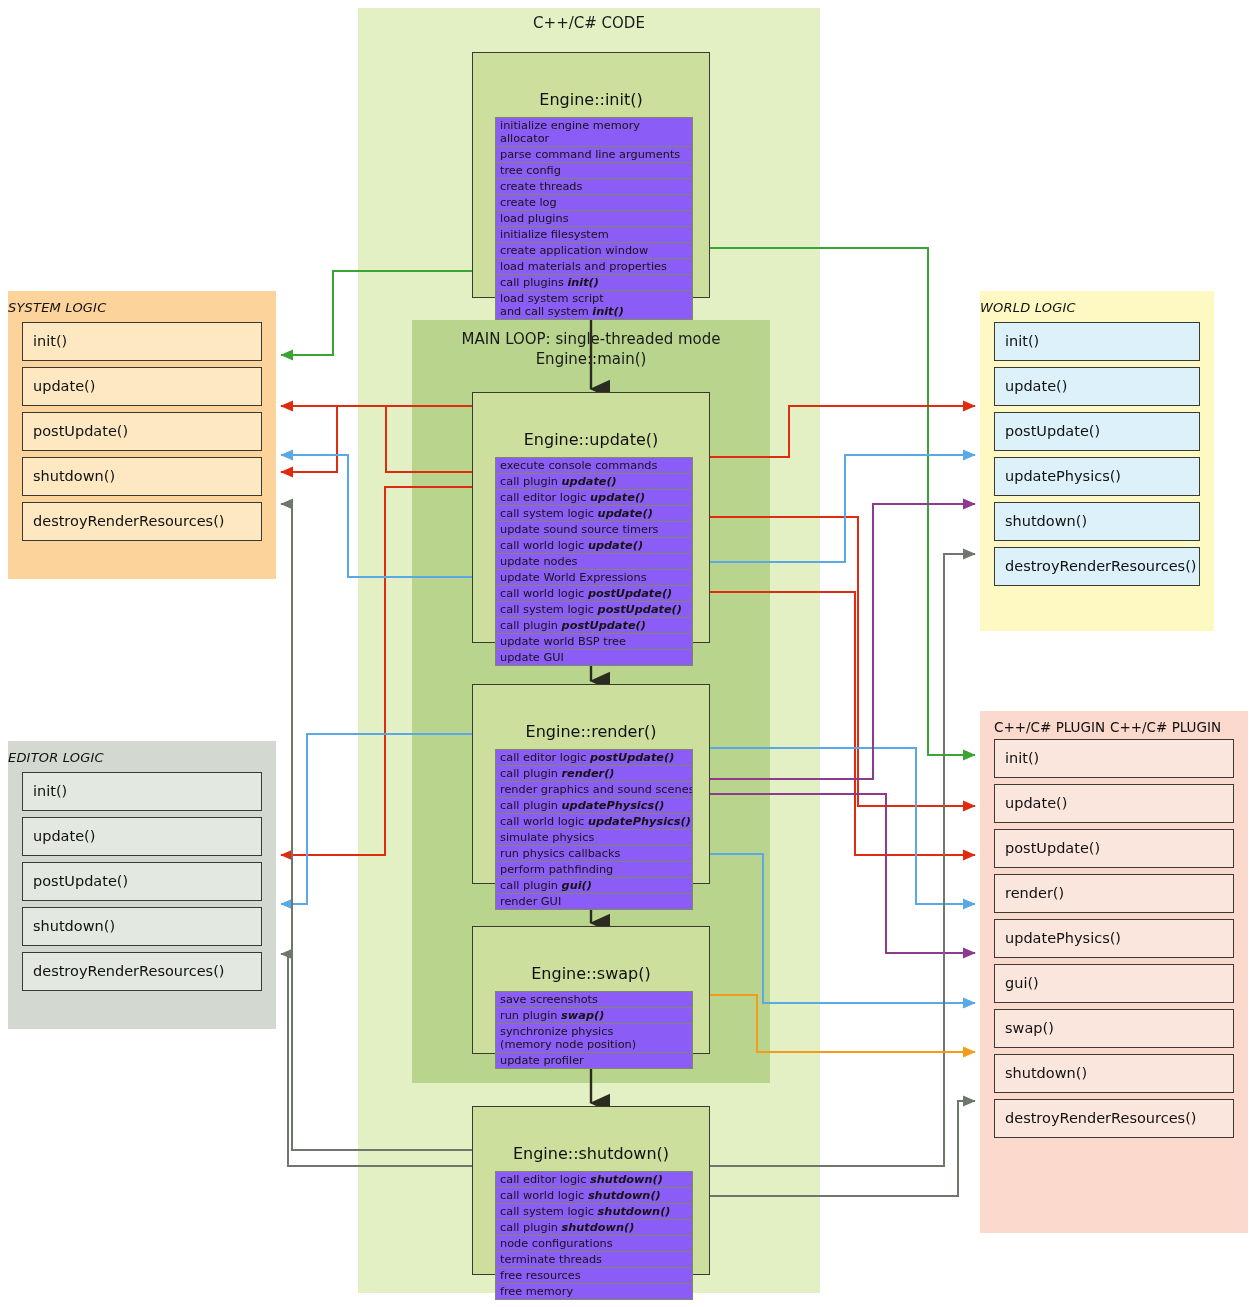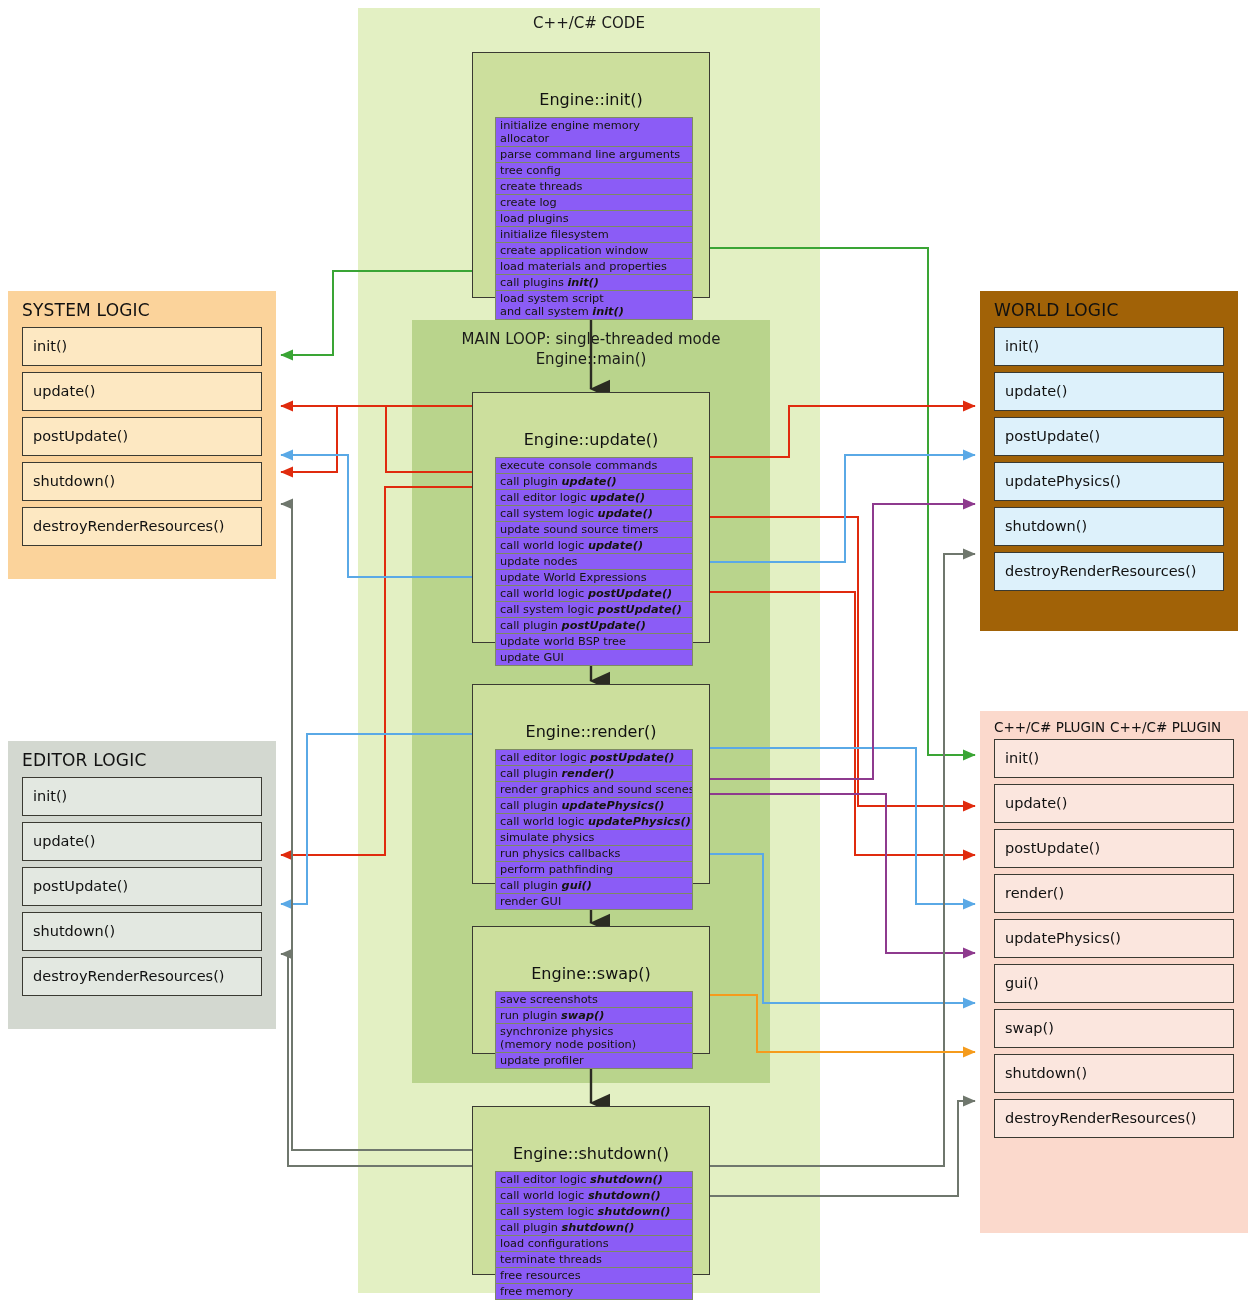--- a/index.html
+++ b/index.html
@@ -25,31 +25,31 @@
   .step.two{line-height:13px;padding-bottom:1px;}
 
   #eng-init{left:472px;top:52px;width:238px;height:246px;}
   #eng-update{left:472px;top:392px;width:238px;height:251px;}
   #eng-render{left:472px;top:684px;width:238px;height:200px;}
   #eng-swap{left:472px;top:926px;width:238px;height:128px;}
   #eng-shutdown{left:472px;top:1106px;width:238px;height:169px;}
 
   
   .panel{position:absolute;box-sizing:border-box;}
-  .panel-title{font-size:17px;color:#111;padding:9px 0 7px 14px;letter-spacing:.2px;white-space:nowrap;}
+  .panel-title{font-size:13px;color:#111;padding:9px 0 7px 0;letter-spacing:.2px;white-space:nowrap;font-style:italic;}
   .pbox{box-sizing:border-box;margin:0 14px 6px 14px;height:39px;line-height:37px;
         border:1.2px solid #3a3a32;font-size:14.5px;color:#111;padding-left:10px;white-space:nowrap;}
 
   #panel-system{left:8px;top:291px;width:268px;height:288px;background:#fbd39b;}
   #panel-system .pbox{background:#fde8c2;}
 
   #panel-editor{left:8px;top:741px;width:268px;height:288px;background:#d3d8d0;}
   #panel-editor .pbox{background:#e3e8e1;}
 
-  #panel-world{left:980px;top:291px;width:258px;height:340px;background:#a16207;}
+  #panel-world{left:980px;top:291px;width:234px;height:340px;background:#fef9c3;}
   #panel-world .pbox{background:#ddf1fb;}
 
   #panel-plugin{left:980px;top:711px;width:268px;height:522px;background:#fbd9cc;}
   #panel-plugin .pbox{background:#fbe6de;}
   #panel-plugin .plug-title{position:relative;height:28px;}
   #panel-plugin .plug-title span{position:absolute;top:8px;font-size:13.5px;color:#111;white-space:nowrap;}
   #panel-plugin .plug-title span.a{left:14px;}
   #panel-plugin .plug-title span.b{left:130px;}
 
   
@@ -280,21 +280,21 @@
         <div class="step">
           <div><span>call world logic </span><b>shutdown()</b><span></span></div>
         </div>
         <div class="step">
           <div><span>call system logic </span><b>shutdown()</b><span></span></div>
         </div>
         <div class="step">
           <div><span>call plugin </span><b>shutdown()</b><span></span></div>
         </div>
         <div class="step">
-          <div><span>load configurations</span></div>
+          <div><span>node configurations</span></div>
         </div>
         <div class="step">
           <div><span>terminate threads</span></div>
         </div>
         <div class="step">
           <div><span>free resources</span></div>
         </div>
         <div class="step">
           <div><span>free memory</span></div>
         </div>

